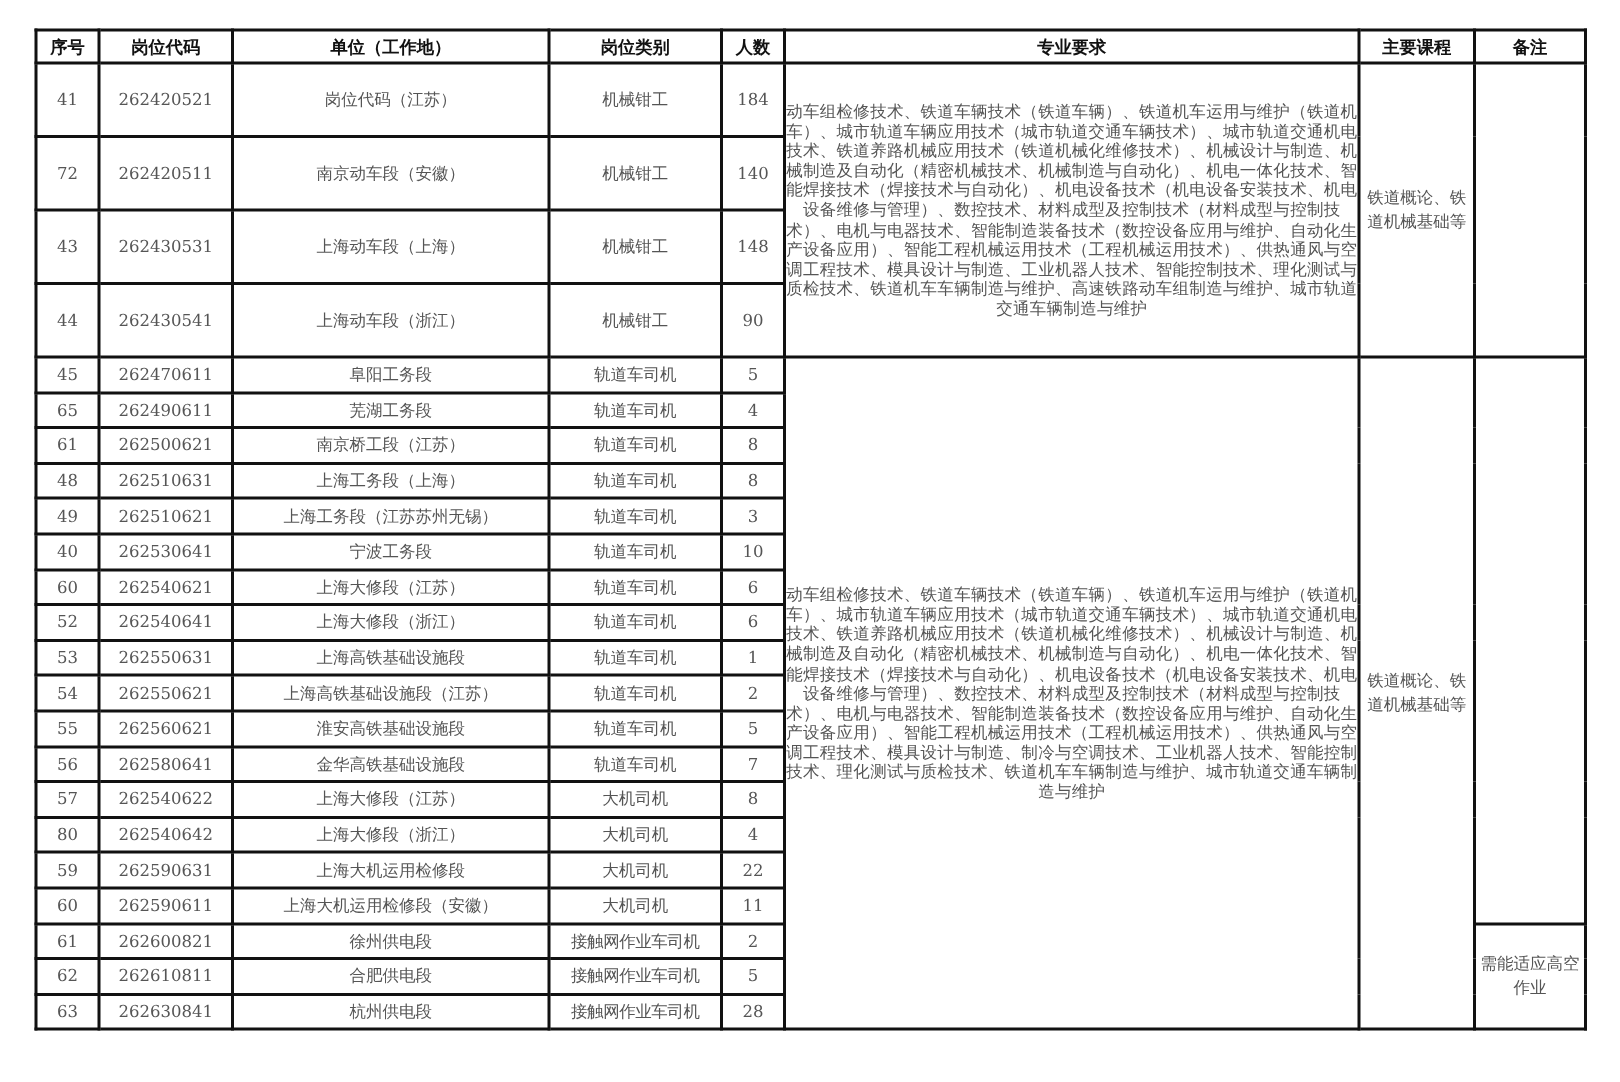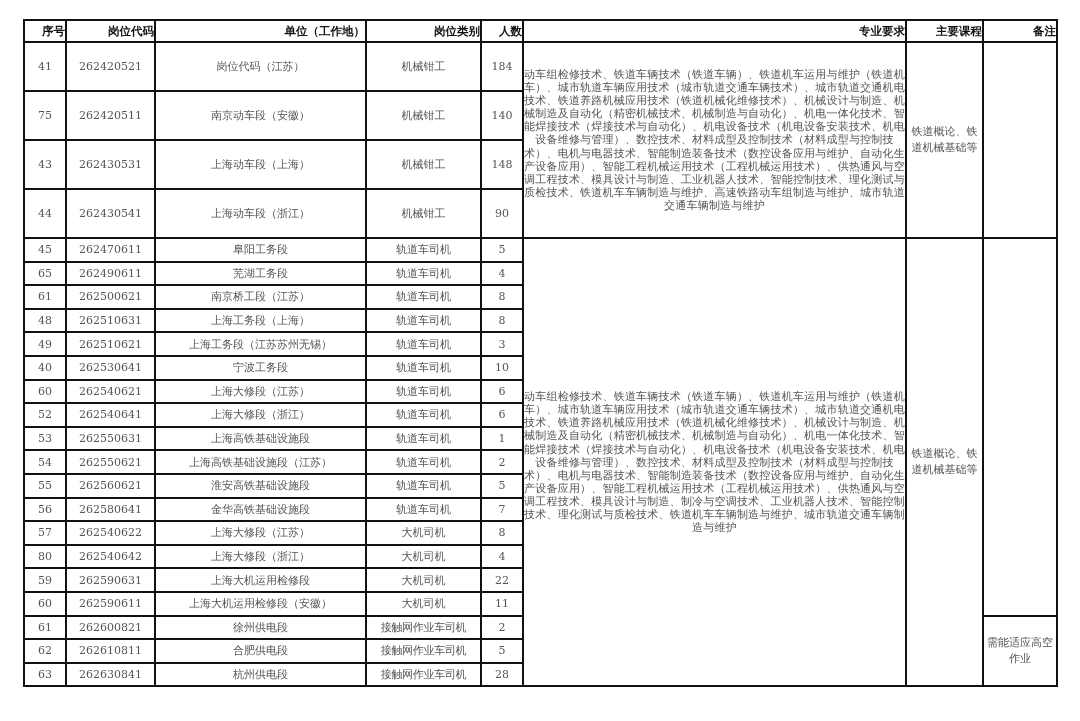--- a/index.html
+++ b/index.html
@@ -9,21 +9,21 @@
     position:absolute; left:23px; top:19px;
     border-collapse:collapse; table-layout:fixed;
     width:1033px;
   }
   table.recruit th, table.recruit td {
     border:2px solid #111; padding:0; text-align:center; vertical-align:middle;
     overflow:hidden;
   }
   table.recruit th {
     height:20px; font-family:"DejaVu Sans", "Liberation Sans", sans-serif;
-    font-weight:bold; font-size:11.5px; color:#111;text-align:right;
+    font-weight:bold; font-size:11.5px; color:#111;
   }
   table.recruit td { font-size:11px; color:#555; }
   tr.tall td { height:47px; }
   tr.short td { height:21.6px; }
   td.spec {
     text-align:left; vertical-align:top; font-size:11px; line-height:13.1px;
     padding:2px 2px 0 2px; letter-spacing:0.2px;
   }
   td.spec2 { vertical-align:middle; }
   td.course { text-align:left; vertical-align:middle; padding-left:2px; line-height:16px; font-size:11px; }
@@ -62,21 +62,21 @@
       <td>41</td>
       <td>262420521</td>
       <td>岗位代码（江苏）</td>
       <td>机械钳工</td>
       <td>184</td>
       <td class="spec" rowspan="4">动车组检修技术、铁道车辆技术（铁道车辆）、铁道机车运用与维护（铁道机车）、城市轨道车辆应用技术（城市轨道交通车辆技术）、城市轨道交通机电技术、铁道养路机械应用技术（铁道机械化维修技术）、机械设计与制造、机械制造及自动化（精密机械技术、机械制造与自动化）、机电一体化技术、智能焊接技术（焊接技术与自动化）、机电设备技术（机电设备安装技术、机电设备维修与管理）、数控技术、材料成型及控制技术（材料成型与控制技术）、电机与电器技术、智能制造装备技术（数控设备应用与维护、自动化生产设备应用）、智能工程机械运用技术（工程机械运用技术）、供热通风与空调工程技术、模具设计与制造、工业机器人技术、智能控制技术、理化测试与质检技术、铁道机车车辆制造与维护、高速铁路动车组制造与维护、城市轨道交通车辆制造与维护</td>
       <td class="course" rowspan="4">铁道概论、铁道机械基础等</td>
       <td class="note" rowspan="4"></td>
     </tr>
     <tr class="tall">
-      <td>75</td>
+      <td>72</td>
       <td>262420511</td>
       <td>南京动车段（安徽）</td>
       <td>机械钳工</td>
       <td>140</td>
     </tr>
     <tr class="tall">
       <td>43</td>
       <td>262430531</td>
       <td>上海动车段（上海）</td>
       <td>机械钳工</td>

